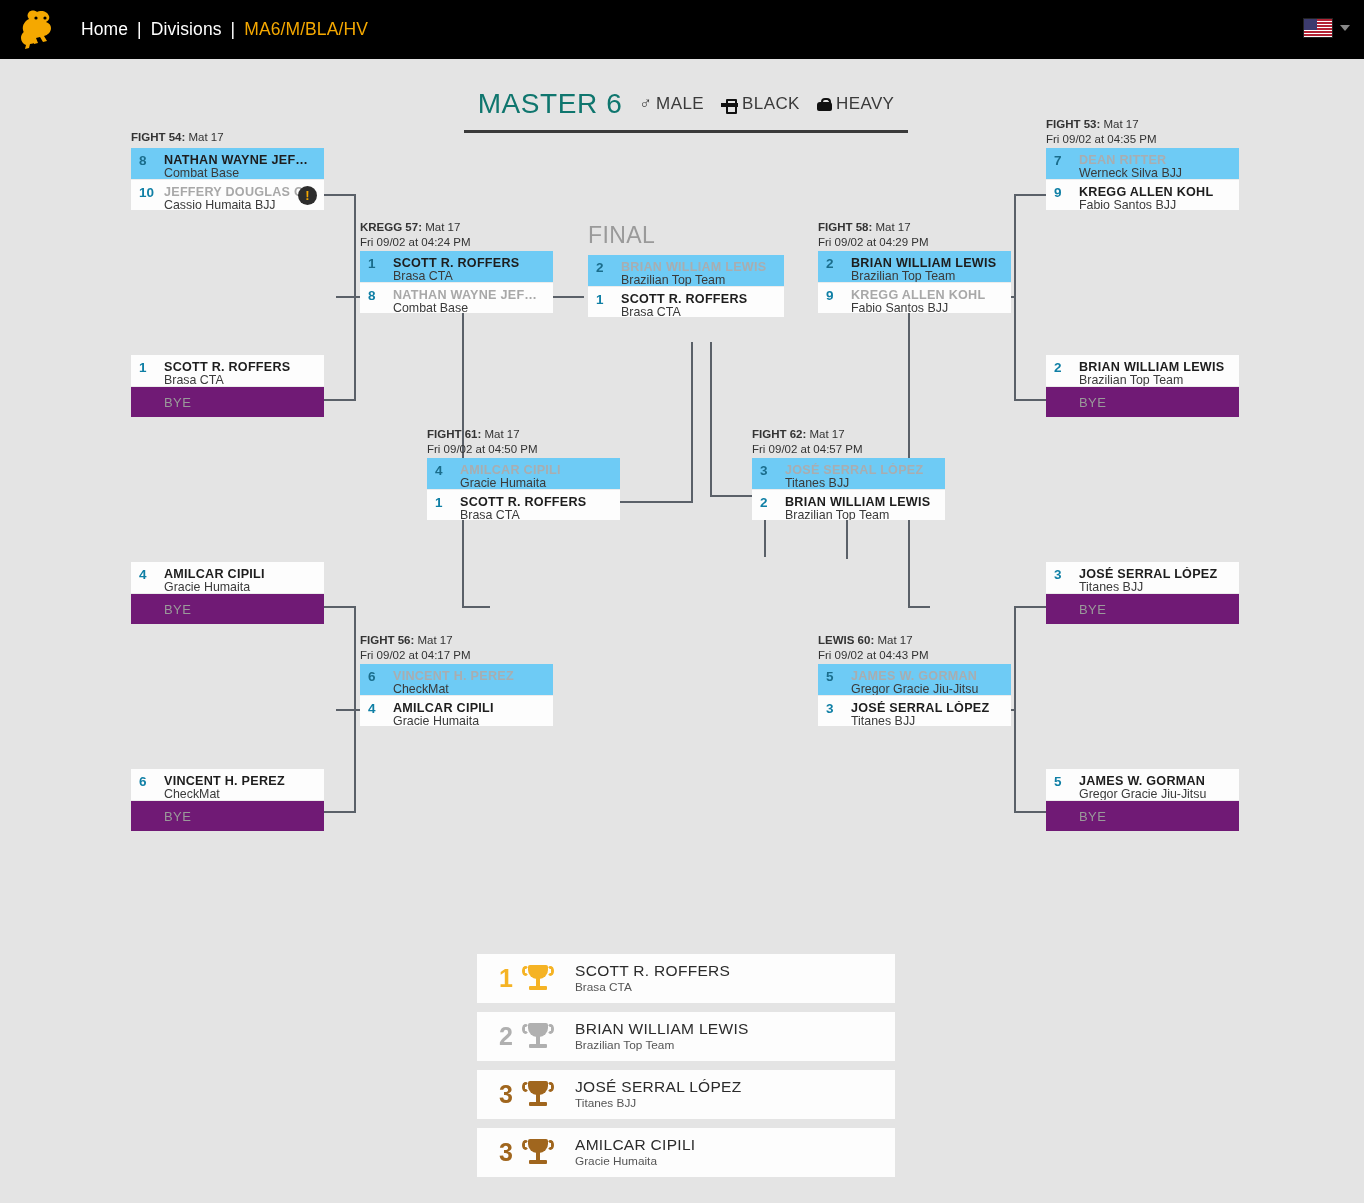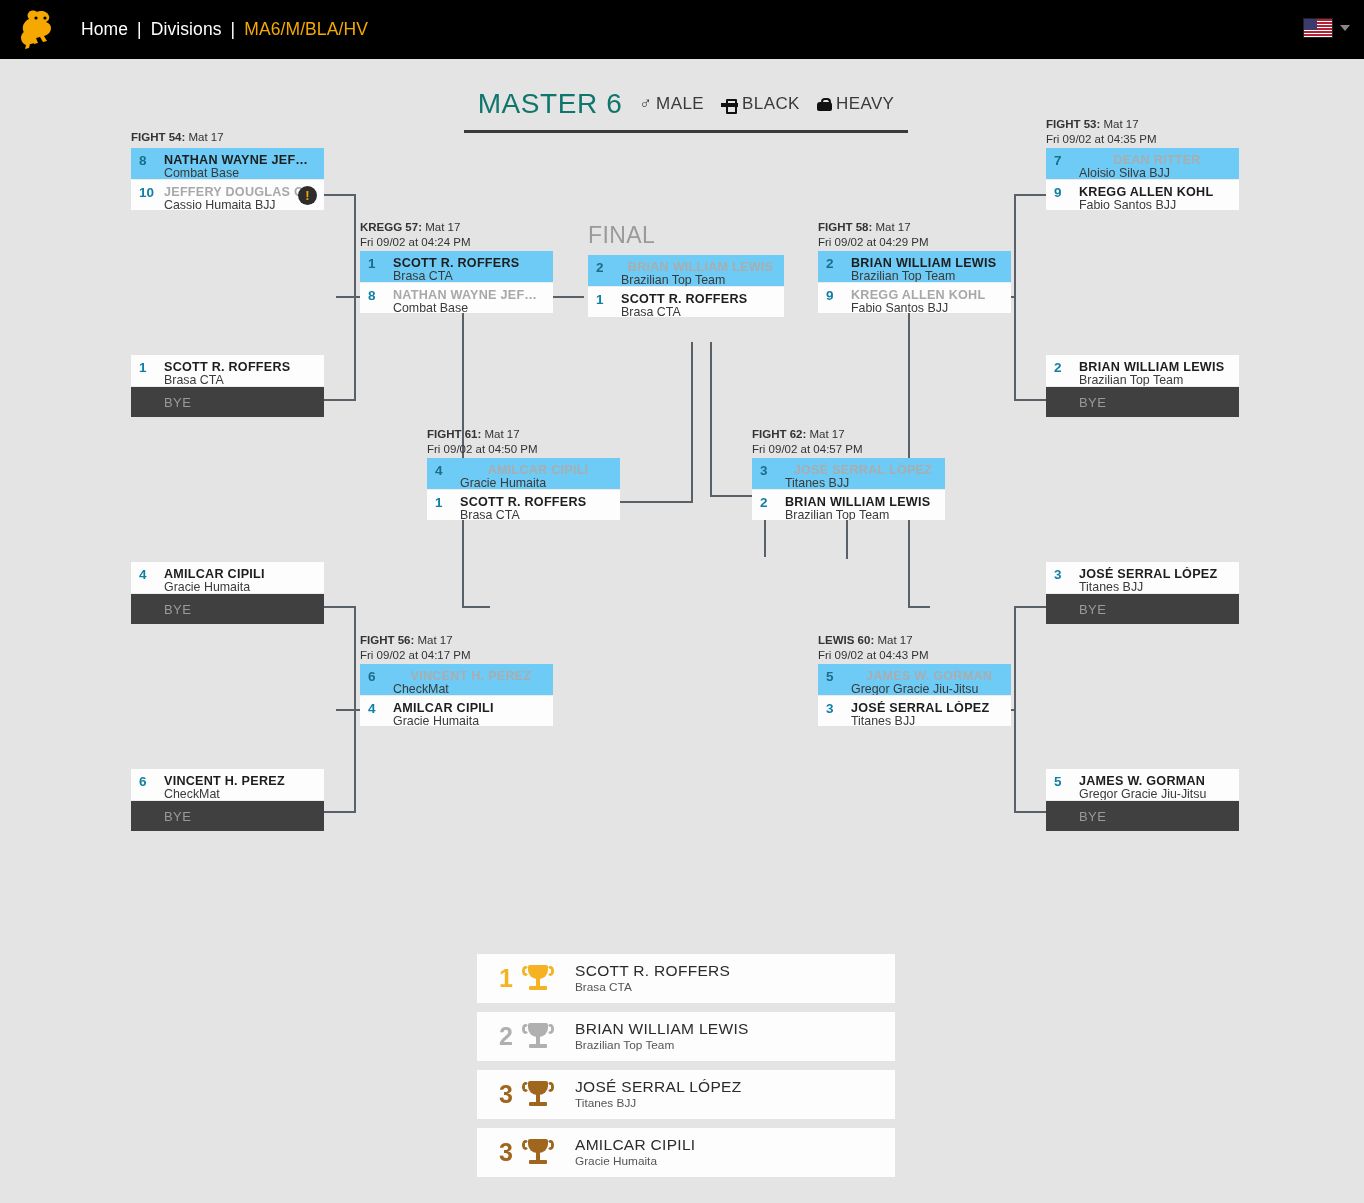--- a/index.html
+++ b/index.html
@@ -92,39 +92,39 @@
   }
   .fightlbl b { font-weight: bold; }
   .finallbl {
     position: absolute; font-size: 23px; color: #9a9a9a; letter-spacing: .4px;
   }
   .row {
     position: relative; height: 31px; background: #fdfdfd;
     padding: 4px 6px 0 8px; overflow: hidden;
   }
   .row.hl { background: #6ecbf5; }
-  .row.bye { background: #404040; }
+  .row.bye { background: #701a75; }
   .row + .row { border-top: 1px solid #ececec; }
   .seed {
     position: absolute; left: 8px; top: 5px; width: 22px; text-align: left;
     font-size: 13.5px; font-weight: bold; color: #0f7fa5;
   }
   .row.hl .seed { color: #1a6d8c; }
   .nm {
     position: absolute; left: 33px; top: 4.5px; right: 4px;
     font-size: 12.6px; font-weight: bold; color: #1d1d1d;
     letter-spacing: .25px; white-space: nowrap; overflow: hidden; text-overflow: ellipsis;
   }
   .tm {
     position: absolute; left: 33px; top: 18px; right: 4px;
     font-size: 12.4px; color: #3a3a3a; white-space: nowrap;
     overflow: hidden; text-overflow: ellipsis;
   }
   .row.loser .nm { color: #a8a8a8; }
-  .row.hl.loser .nm { color: #a9adb0; text-align: center; }
+  .row.hl.loser .nm { color: #a9adb0; }
   .byetxt {
     position: absolute; left: 33px; top: 8px; font-size: 13px; color: #9a9a9a;
     letter-spacing: .4px;
   }
   .warn {
     position: absolute; right: 7px; top: 6px; width: 19px; height: 19px;
     border-radius: 50%; background: #2d2d2d; color: #f5a800;
     font-size: 13px; font-weight: bold; line-height: 19px; text-align: center;
   }
 
@@ -419,21 +419,21 @@
   </div>
 
   <div class="fightlbl" style="left:1046px; top:117px;">
     <b>FIGHT 53:</b><span> Mat 17</span><br>
     <span>Fri 09/02 at 04:35 PM</span>
   </div>
   <div class="match" style="left:1046px; top:148px;">
     <div class="row hl loser">
       <span class="seed">7</span>
       <span class="nm">DEAN RITTER</span>
-      <span class="tm">Aloisio Silva BJJ</span>
+      <span class="tm">Werneck Silva BJJ</span>
     </div>
     <div class="row">
       <span class="seed">9</span>
       <span class="nm">KREGG ALLEN KOHL</span>
       <span class="tm">Fabio Santos BJJ</span>
     </div>
   </div>
 
   <div class="match" style="left:1046px; top:355px;">
     <div class="row">

